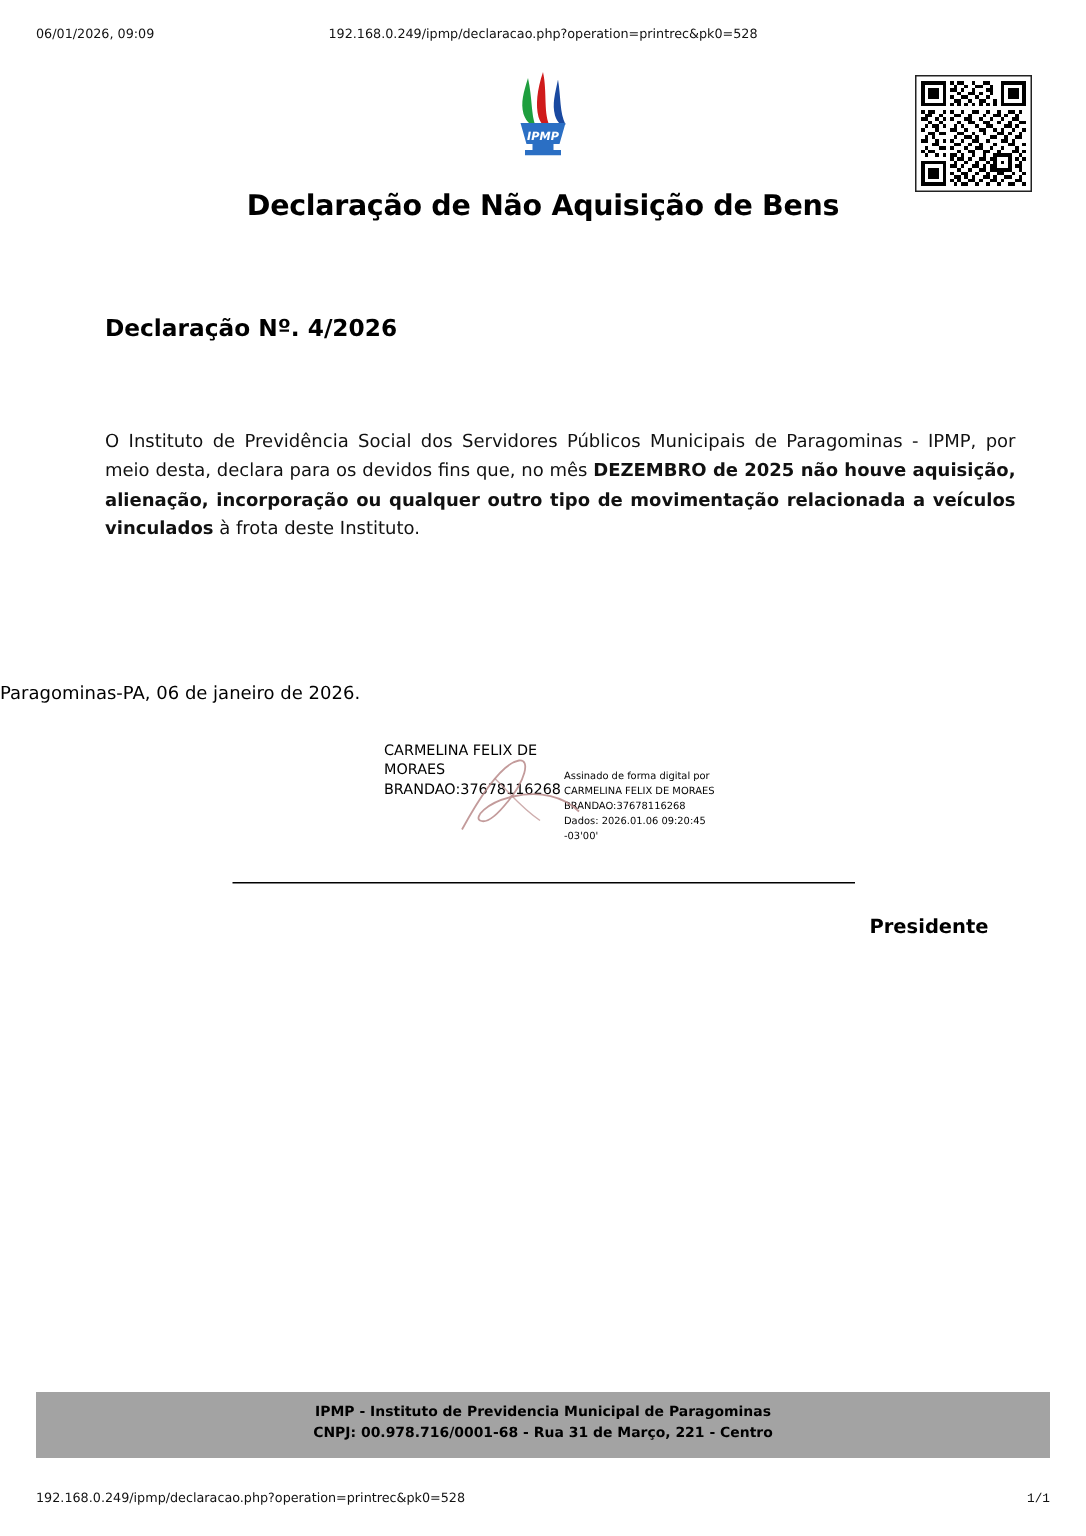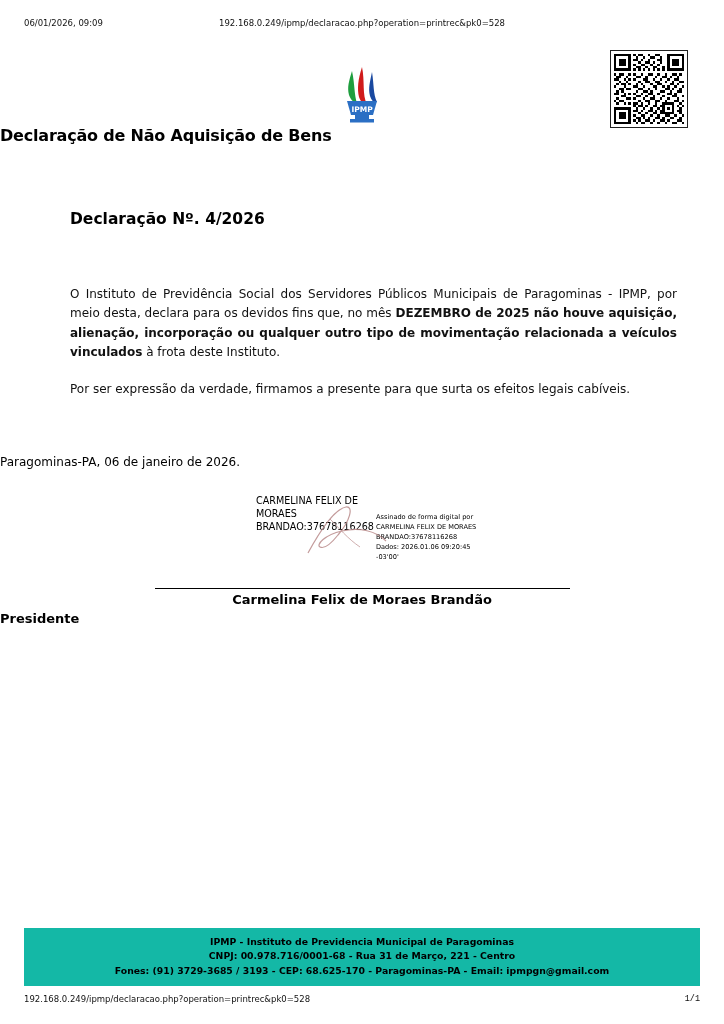--- a/index.html
+++ b/index.html
@@ -68,25 +68,26 @@
     position: absolute;
     top: 40px;
     left: 0;
     width: 724px;
     height: 950px;
   }
 
   
   .logo-wrap {
     position: absolute;
-    top: 25px;
+    top: 6px;
     left: 50%;
     transform: translateX(-50%);
     width: 70px;
     height: 58px;
+    font-style: italic;
   }
   .logo-svg { display: block; }
 
   
   .qr-box {
     position: absolute;
     top: 10px;
     right: 36px;
     width: 78px;
     height: 78px;
@@ -100,21 +101,22 @@
     height: 100%;
     display: block;
   }
 
   
   .doc-title {
     position: absolute;
     top: 86px;
     left: 0;
     width: 724px;
-    font-size: 16px;
+    text-align: center;
+    font-size: 19px;
     font-weight: bold;
     letter-spacing: -0.2px;
   }
 
   .decl-number {
     position: absolute;
     top: 170px;
     left: 70px;
     font-size: 15.5px;
     font-weight: bold;
@@ -202,32 +204,32 @@
     width: 724px;
     text-align: center;
     font-size: 13px;
     font-weight: bold;
   }
   .sig-role {
     position: absolute;
     top: 116px;
     left: 0;
     width: 659px;
-    text-align: left;
+    text-align: right;
     font-size: 13px;
     font-weight: bold;
   }
 
   
   .yellow-banner {
     position: absolute;
     left: 24px;
     top: 888px;
     width: 676px;
-    background: #14b8a6;
+    background: #a3a3a3;
     box-sizing: border-box;
     padding: 7px 4px 8px 4px;
     text-align: center;
   }
   .yellow-banner div {
     font-size: 9.3px;
     font-weight: bold;
     line-height: 1.55;
     color: #000;
   }
@@ -482,48 +484,45 @@
       </g>
     </svg>
   </div>
 
   <div class="doc-title">Declaração de Não Aquisição de Bens</div>
 
   <div class="decl-number">Declaração Nº. 4/2026</div>
 
   <div class="body-text" id="para1"><span>O Instituto de Previdência Social dos Servidores Públicos Municipais de Paragominas - IPMP, por meio desta, declara para os devidos fins que, no mês </span><b>DEZEMBRO de 2025 não houve aquisição, alienação, incorporação ou qualquer outro tipo de movimentação relacionada a veículos vinculados</b><span> à frota deste Instituto.</span></div>
 
-  <div class="body-text" id="para2">Por ser expressão da verdade, firmamos a presente para que surta os efeitos legais cabíveis.</div>
 
   <div class="city-date">Paragominas-PA, 06 de janeiro de 2026.</div>
 
   <div class="sig-area">
     <div class="sig-stamp">
       <div class="sname">CARMELINA FELIX DE MORAES BRANDAO:37678116268</div>
       <div class="sinfo">
         <div>Assinado de forma digital por</div>
         <div>CARMELINA FELIX DE MORAES</div>
         <div>BRANDAO:37678116268</div>
         <div>Dados: 2026.01.06 09:20:45</div>
         <div>-03'00'</div>
       </div>
     </div>
     <svg class="sig-scribble" viewBox="0 0 120 58" xmlns="http://www.w3.org/2000/svg">
       <path d="M18 52 C30 30 44 8 56 6 C64 5 60 20 48 34 C40 44 34 48 30 46 C26 44 34 34 52 30 C70 26 86 30 96 40" fill="none" stroke="#b98a8a" stroke-width="1.2" opacity="0.85"></path>
       <path d="M40 18 C48 26 58 38 70 46" fill="none" stroke="#b98a8a" stroke-width="1" opacity="0.7"></path>
     </svg>
     <div class="sig-line"></div>
-    <div class="sig-name">Carmelina Felix de Moraes Brandão</div>
     <div class="sig-role">Presidente</div>
   </div>
 
   <div class="yellow-banner">
     <div>IPMP - Instituto de Previdencia Municipal de Paragominas</div>
     <div>CNPJ: 00.978.716/0001-68 - Rua 31 de Março, 221 - Centro</div>
-    <div>Fones: (91) 3729-3685 / 3193 - CEP: 68.625-170 - Paragominas-PA - Email: ipmpgn@gmail.com</div>
   </div>
 
 </div>
 
 <div class="print-footer">
   <span class="pf-left">192.168.0.249/ipmp/declaracao.php?operation=printrec&amp;pk0=528</span>
   <span class="pf-right">1/1</span>
 </div>
 
 </body></html>

